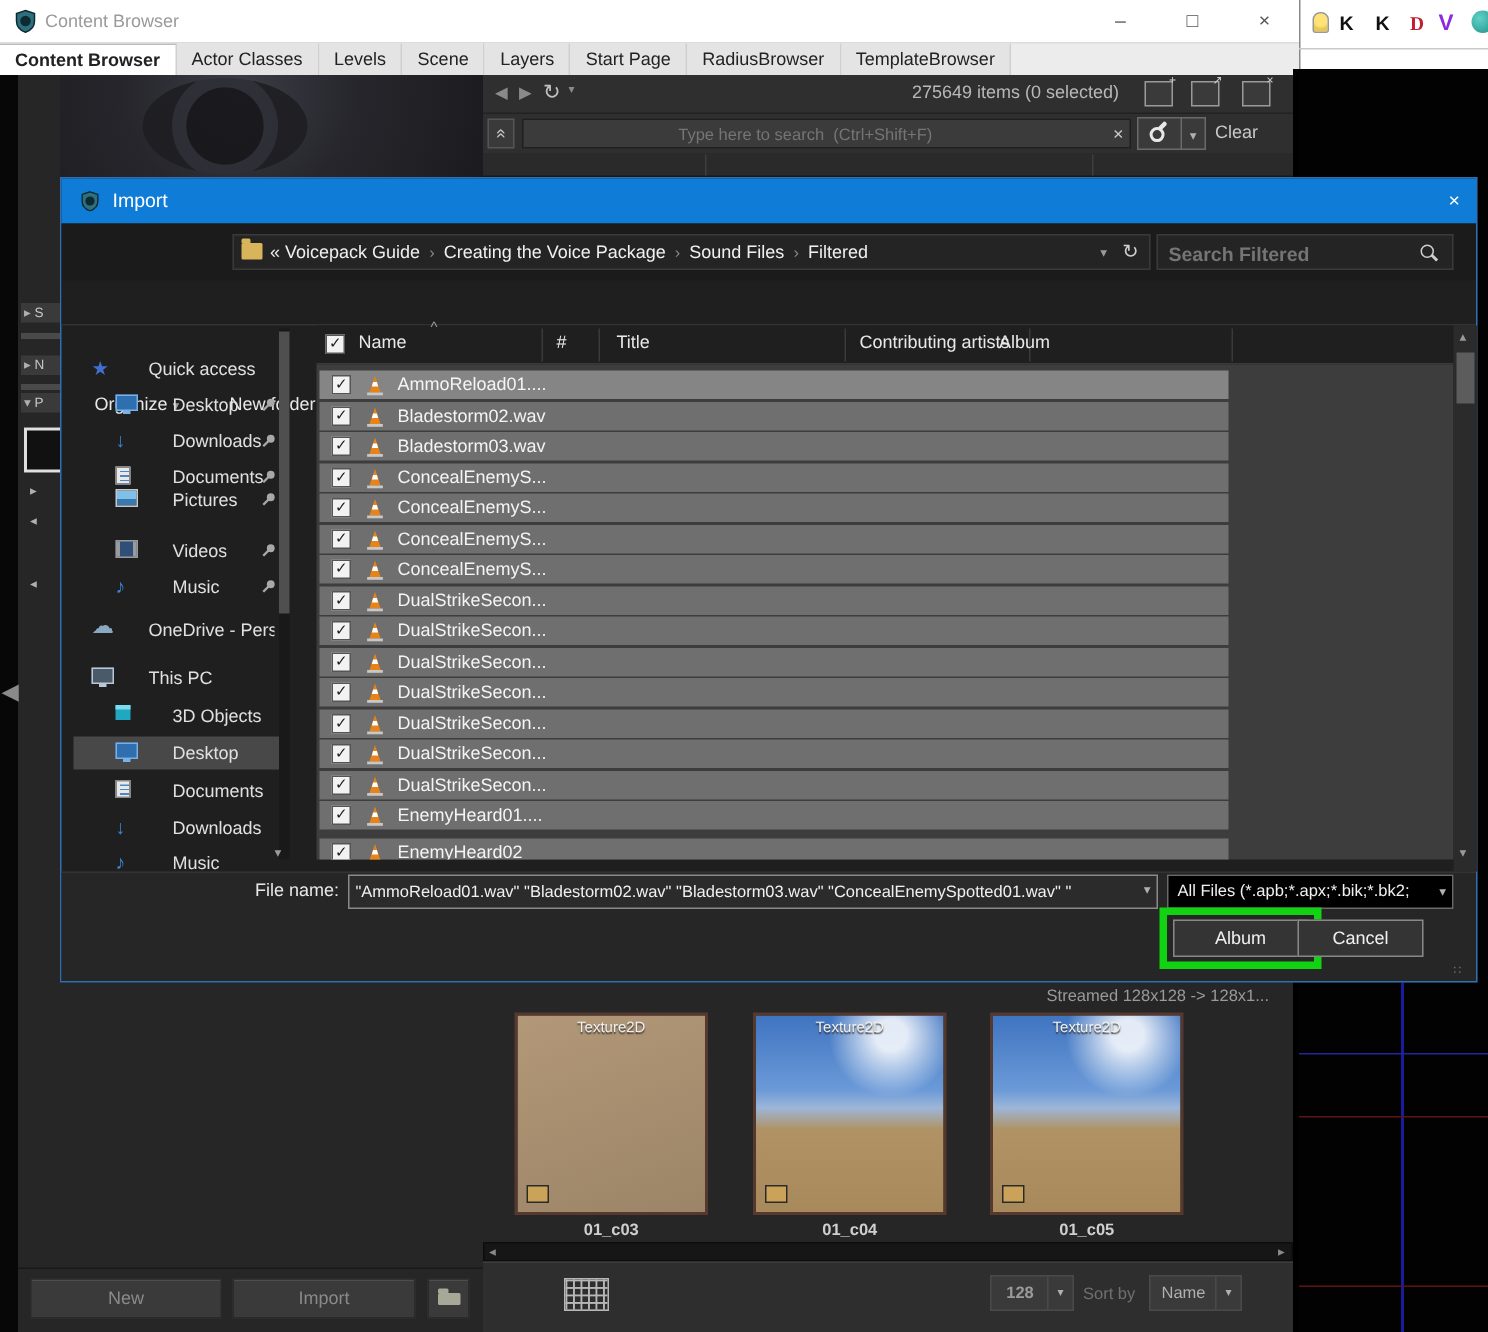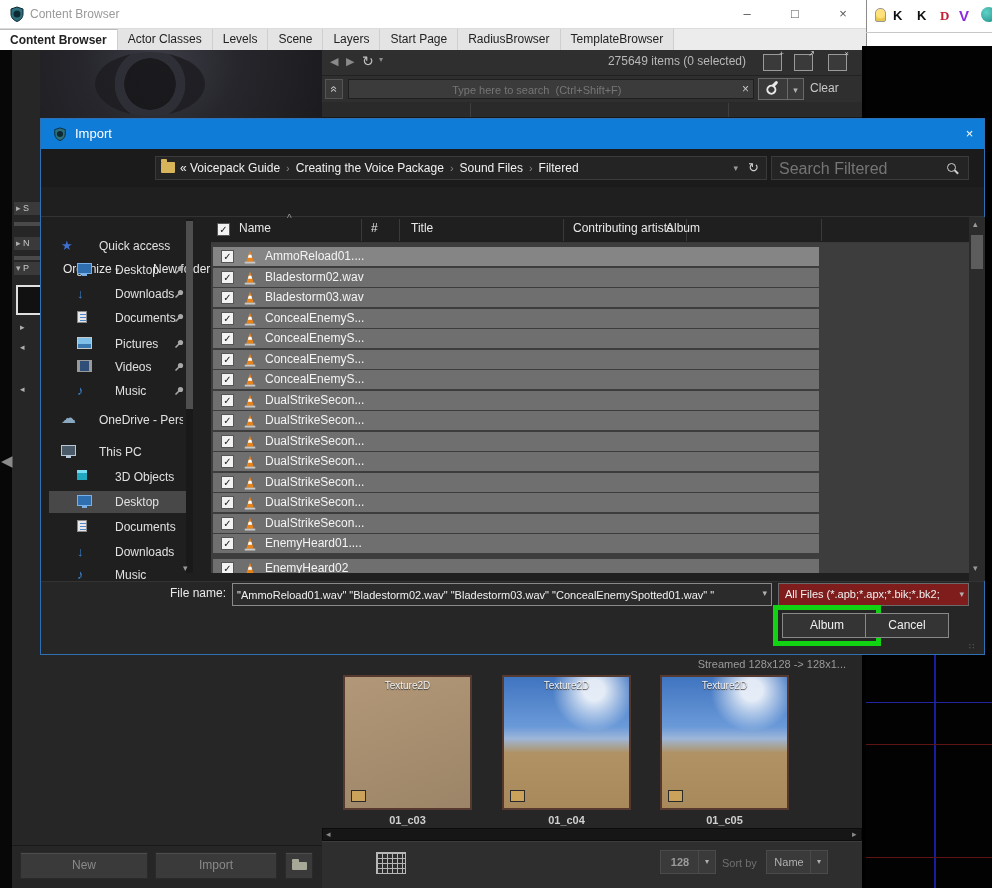--- a/index.html
+++ b/index.html
@@ -87,21 +87,21 @@
   .navrow{left:0;top:30px;width:943px;height:38px;background:#1b1b1b;}
   .navico{top:40px;height:18px;line-height:18px;font-size:15px;}
   .crumbbar{left:114px;top:37px;width:612px;height:24px;background:#242424;border:1px solid #3a3a3a;box-sizing:border-box;color:#f0f0f0;font-size:12px;line-height:22px;}
   .crumbbar .folder{position:absolute;left:5px;top:5px;width:14px;height:11px;background:#d8b45a;border-radius:1px;}
   .crumbbar .folder::before{content:"";position:absolute;left:0;top:-3px;width:6px;height:3px;background:#d8b45a;border-radius:1px 1px 0 0;}
   .crumbs{position:absolute;left:24px;top:0;white-space:nowrap;}
   .crumb-sep{color:#8a8a8a;padding:0 6px;font-size:11px;}
   .crumb-dd{position:absolute;right:28px;top:0;color:#9a9a9a;font-size:9px;line-height:22px;}
   .crumb-refresh{position:absolute;right:7px;top:0;color:#cfcfcf;font-size:13px;line-height:22px;}
   .dsearch{left:730px;top:37px;width:198px;height:24px;background:#242424;border:1px solid #3a3a3a;box-sizing:border-box;}
-  .dsearch input{width:80%;height:100%;background:transparent;border:none;outline:none;color:#ffffff;font-size:16px;padding-left:7px;font-family:"Liberation Sans",sans-serif;}
+  .dsearch input{width:80%;height:100%;background:transparent;border:none;outline:none;color:#ffffff;font-size:13px;padding-left:7px;font-family:"Liberation Sans",sans-serif;font-weight:bold;}
   .dsearch .mag2{position:absolute;right:12px;top:6px;width:7px;height:7px;border:1.5px solid #cfcfcf;border-radius:50%;}
   .dsearch .mag2::after{content:"";position:absolute;left:6px;top:7px;width:5px;height:1.5px;background:#cfcfcf;transform:rotate(45deg);}
   .dtoolbar{left:0;top:68px;width:943px;height:30px;background:#1f1f1f;border-bottom:1px solid #333;box-sizing:border-box;color:#e8e8e8;font-size:12px;}
   .toolitem{top:75px;}
   .viewicon{top:76px;width:16px;height:13px;}
   .viewicon .l{position:absolute;left:0;width:4px;height:3px;border:1px solid #c8c8c8;}
   .viewicon .t{position:absolute;left:7px;width:9px;height:1px;background:#c8c8c8;margin-top:2px;}
   .paneicon{top:76px;width:16px;height:13px;border:1px solid #c8c8c8;background:linear-gradient(90deg,#4a90d9 0 45%,#e8e8e8 45%);}
   .helpicon{top:73px;width:18px;height:18px;border-radius:50%;background:#2e7fd4;color:#fff;font-size:12px;font-weight:bold;text-align:center;line-height:18px;}
   
@@ -135,21 +135,21 @@
   .vthumb{left:930px;top:116px;width:12px;height:34px;background:#5c5c5c;}
   .sbscroll{left:145px;top:100px;width:7px;height:354px;background:#191919;}
   .sbthumb{left:145px;top:102px;width:7px;height:188px;background:#4f4f4f;}
   .scrollchev{color:#9a9a9a;font-size:9px;}
   
   .dfooter{left:0;top:462px;width:943px;height:73px;background:#262626;border-top:1px solid #333;box-sizing:border-box;}
   .fnlabel{left:100px;top:467px;width:85px;text-align:right;color:#e8e8e8;font-size:12px;}
   .fninput{left:191px;top:464px;width:540px;height:23px;background:#2b2b2b;border:1px solid #8a8a8a;box-sizing:border-box;}
   .fninput input{width:94%;height:100%;background:transparent;border:none;outline:none;color:#f0f0f0;font-size:11px;padding:0 4px;font-family:"Liberation Sans",sans-serif;}
   .fninput .chev{position:absolute;right:4px;top:4px;color:#b0b0b0;font-size:9px;}
-  .ftype{left:737px;top:464px;width:191px;height:23px;background:#7f1d1d;border:1px solid #6a6a6a;box-sizing:border-box;color:#f0f0f0;font-size:11px;line-height:21px;padding-left:6px;white-space:nowrap;overflow:hidden;}
+  .ftype{left:737px;top:464px;width:191px;height:23px;background:#000000;border:1px solid #6a6a6a;box-sizing:border-box;color:#f0f0f0;font-size:11px;line-height:21px;padding-left:6px;white-space:nowrap;overflow:hidden;}
   .ftype .chev{position:absolute;right:4px;top:0;color:#b0b0b0;font-size:9px;line-height:21px;}
   .greenbox{left:732px;top:486px;width:108px;height:41px;border:5px solid #12d312;box-sizing:border-box;}
   .dbtn{top:494px;height:25px;background:#343434;border:1px solid #888;box-sizing:border-box;color:#f0f0f0;font-size:12px;text-align:center;line-height:23px;}
   .grip{left:928px;top:523px;width:10px;height:10px;color:#777;font-size:8px;letter-spacing:1px;}
   .shield{display:inline-block;}
 </style>
 </head>
 <body>
 
 <div class="screen">
@@ -346,21 +346,21 @@
         </svg>
       </div>
     <div class="abs sbitem ind1" style="top:188px">
         <span class="sbicon ic-doc"></span>
         <span class="sblabel">Documents</span>
         <svg class="pin" width="12" height="12" viewBox="0 0 12 12">
           <circle cx="7.5" cy="4.5" r="2.6" fill="#a8a8a8"></circle>
           <path d="M6 6 L2.5 9.5" stroke="#a8a8a8" stroke-width="1.6"></path>
         </svg>
       </div>
-    <div class="abs sbitem ind1" style="top:214px">
+    <div class="abs sbitem ind1" style="top:203px">
         <span class="sbicon ic-pic"></span>
         <span class="sblabel">Pictures</span>
         <svg class="pin" width="12" height="12" viewBox="0 0 12 12">
           <circle cx="7.5" cy="4.5" r="2.6" fill="#a8a8a8"></circle>
           <path d="M6 6 L2.5 9.5" stroke="#a8a8a8" stroke-width="1.6"></path>
         </svg>
       </div>
     <div class="abs sbitem ind1" style="top:237px">
         <span class="sbicon ic-video"></span>
         <span class="sblabel">Videos</span>

